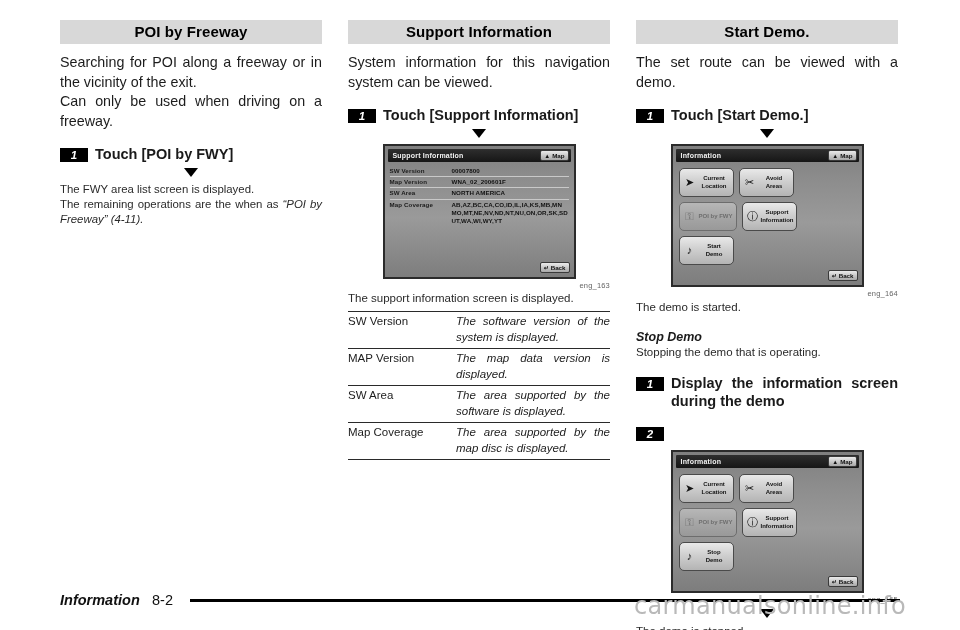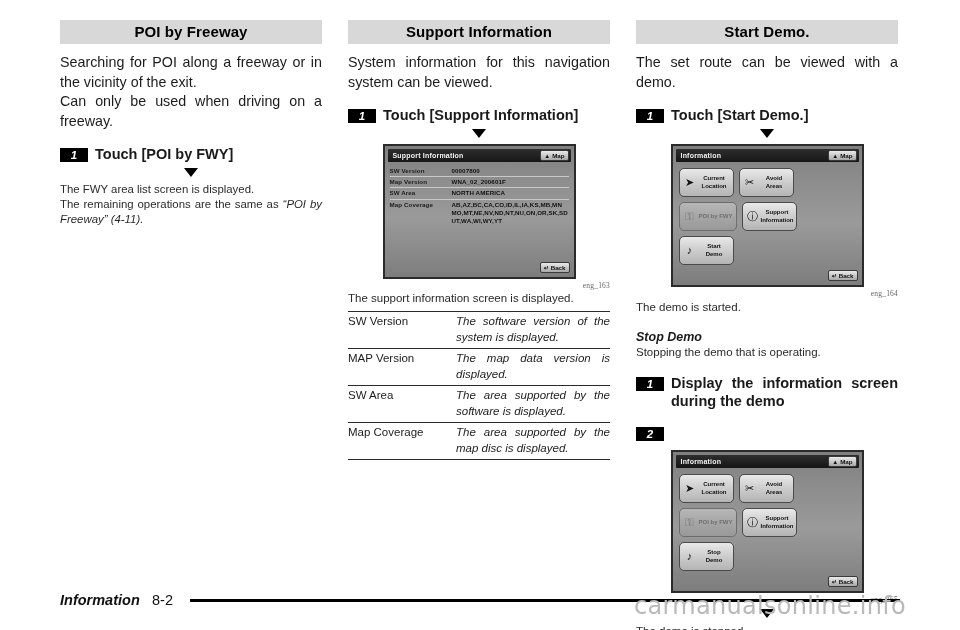--- a/index.html
+++ b/index.html
@@ -44,21 +44,21 @@
   .step-txt.justified{text-align:justify;text-justify:inter-word;}
 
   
   .arrow{
     width:0;height:0;border-left:7px solid transparent;
     border-right:7px solid transparent;border-top:9px solid #000;
     margin:5px auto 0 auto;
   }
 
   
-  .cap{font-size:7.5px;color:#666;text-align:right;margin-top:2px;letter-spacing:.2px;font-family:Liberation Serif, serif;}
+  .cap{font-size:7.5px;color:#666;text-align:right;margin-top:2px;letter-spacing:.2px;}
 
   
   .shot{
     width:189px;margin:6px auto 0 auto;
     border:2px solid #2b2b2b;
     background:linear-gradient(180deg,#7f7f7f 0%,#8d8d8d 25%,#9a9a9a 55%,#7d7d7d 100%);
     padding:0;position:relative;
   }
   .shot-bar{
     height:13px;margin:3px 3px 0 3px;
@@ -153,21 +153,21 @@
 
     <div class="step">
       <div class="step-num">1</div>
       <div class="step-txt">Touch [POI by FWY]</div>
     </div>
 
     <div class="arrow"></div>
 
     <div class="note" style="margin-top:5px;">The FWY area list screen is displayed.</div>
     <div class="note tight">
-      <span>The remaining operations are the same as </span><span class="ital">“POI by Freeway” (4-11)</span><span class="ital">.</span>
+      <span>The remaining operations are the when as </span><span class="ital">“POI by Freeway” (4-11)</span><span class="ital">.</span>
     </div>
   </div>
 
   <div class="col col-mid">
     <div class="sec-head">Support Information</div>
 
     <div class="lead">
       <span>System information for this navigation system can be viewed.</span>
     </div>
 

